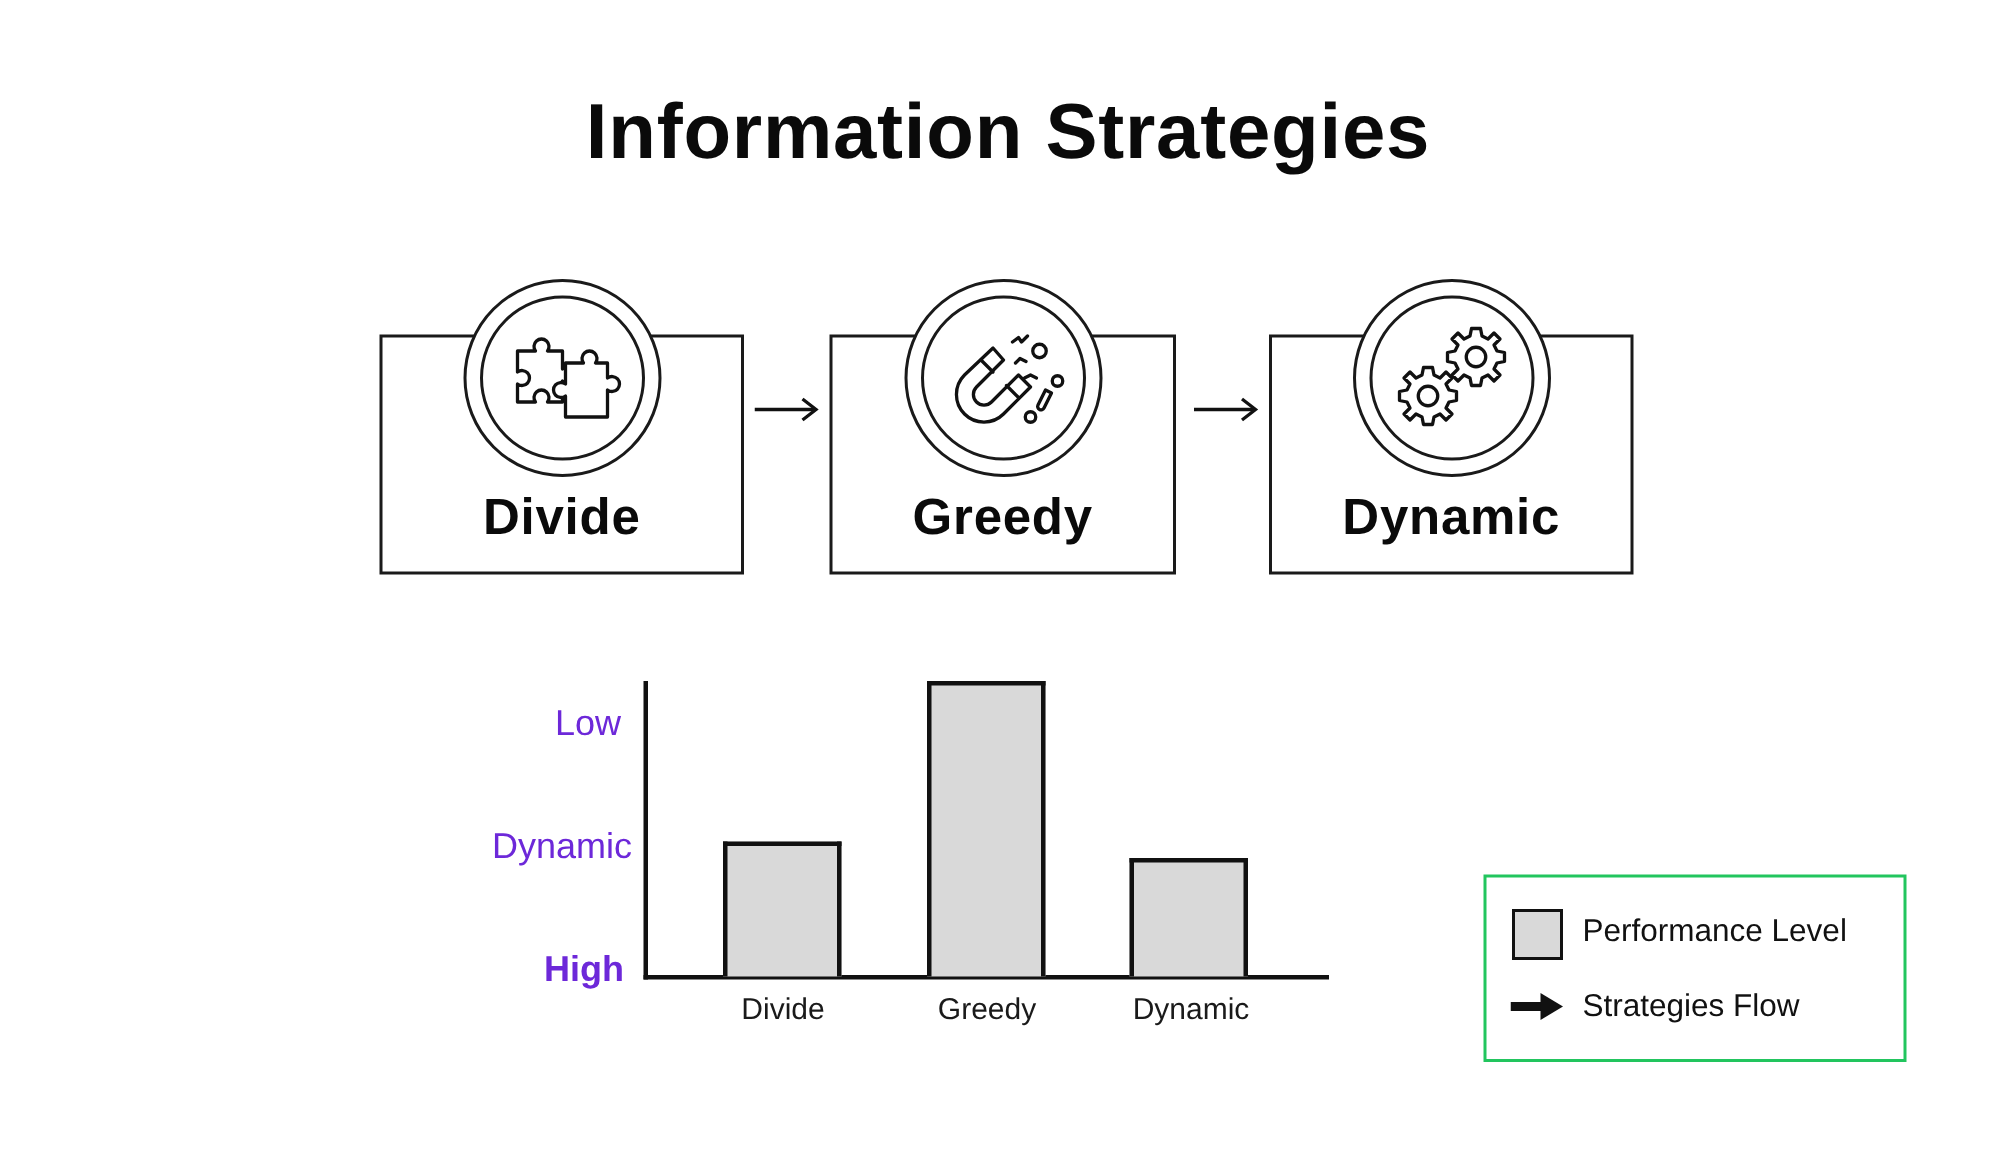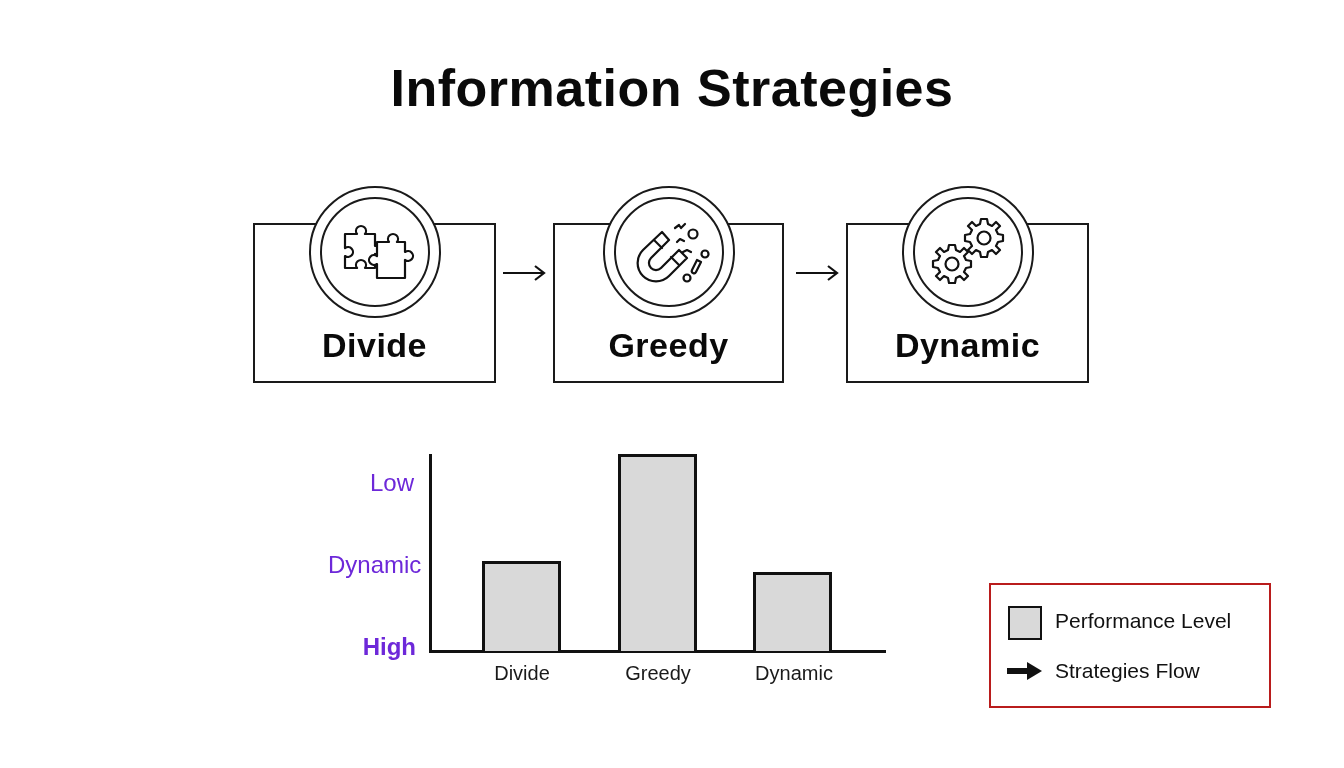--- a/index.html
+++ b/index.html
@@ -29,21 +29,21 @@
   .badge svg { position: absolute; left: 0; top: 0; width: 128px; height: 128px; }
   .flow-arrow { position: absolute; }
   .chart { position: absolute; left: 330px; top: 440px; width: 570px; height: 250px; }
   .ytick { position: absolute; font-size: 24px; color: #6d28d9; text-align: right; width: 90px; }
   .xtick { position: absolute; font-size: 20px; color: #1a1a1a; text-align: center; width: 120px; }
   .axis-y { position: absolute; left: 99px; top: 14px; width: 3px; height: 199px; background: #111; }
   .axis-x { position: absolute; left: 99px; top: 210px; width: 457px; height: 3px; background: #111; }
   .bar { position: absolute; background: #d9d9d9; border: 3px solid #111; border-bottom: none; box-sizing: border-box; }
   .legend {
     position: absolute; left: 989px; top: 583px; width: 282px; height: 125px;
-    border: 2px solid #b91c1c; box-sizing: border-box; background: #fff;
+    border: 2px solid #22c55e; box-sizing: border-box; background: #fff;
   }
   .legend-swatch { position: absolute; left: 17px; top: 21px; width: 34px; height: 34px; background: #d9d9d9; border: 2px solid #111; box-sizing: border-box; }
   .legend-text { position: absolute; left: 64px; font-size: 21px; color: #111; }
   .legend-arrow { position: absolute; left: 16px; top: 76px; }
 </style>
 </head>
 <body>
 
 <div class="title">Information Strategies</div>
 

